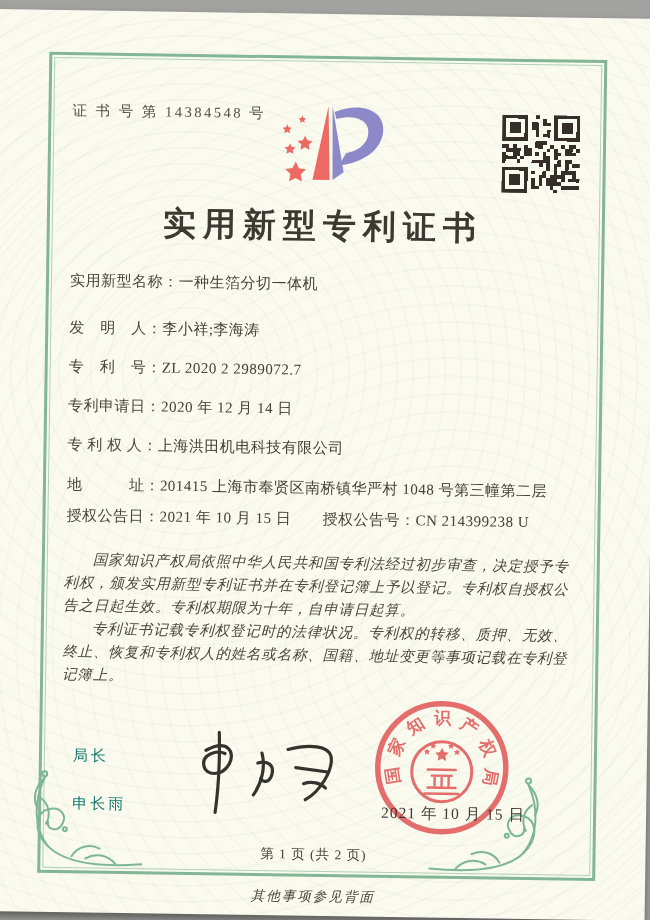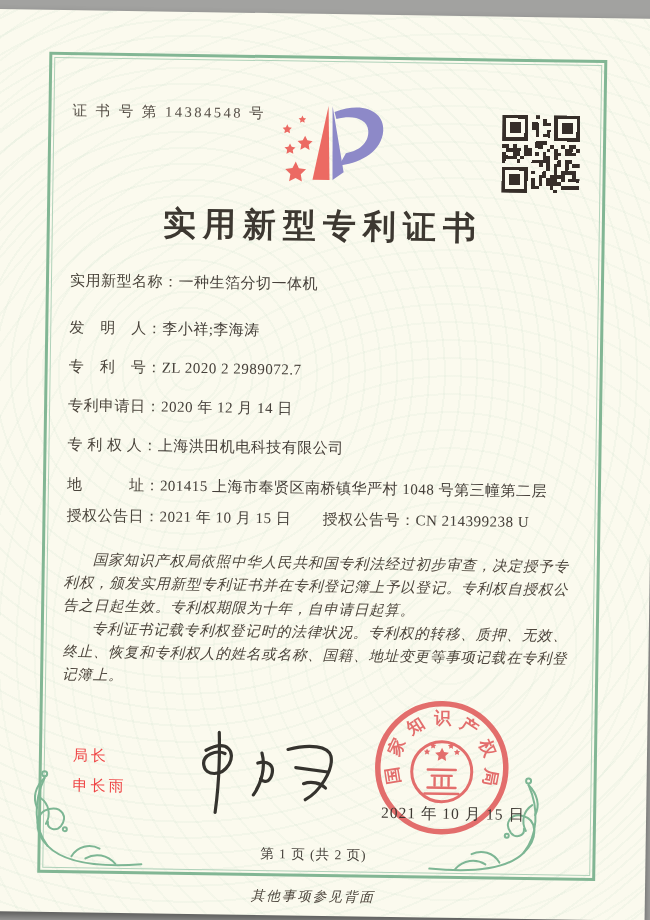--- a/index.html
+++ b/index.html
@@ -43,23 +43,23 @@
   .frow{position:absolute;left:0;width:505px;font-size:15px;color:#4a443b;letter-spacing:0.5px;white-space:nowrap;}
   .frow .lbl{color:#4a443b;}
   .frow .val{color:#46403a;}
   .pair2{position:absolute;left:256px;top:0;}
   .bodytext{
     position:absolute;left:78px;top:538px;width:505px;
     font-size:14.5px;line-height:23px;color:#4c453c;
     text-align:justify;font-style:italic;letter-spacing:0.8px;
   }
   .bodytext p{margin:0;text-indent:2em;}
-  .signer{position:absolute;left:90px;font-size:15px;letter-spacing:3px;color:#ef4444;}
+  .signer{position:absolute;left:90px;font-size:15px;letter-spacing:3px;color:#0f766e;}
   .signer.t1{top:736px;}
-  .signer.t2{top:766px;}
+  .signer.t2{top:784px;}
   .signature{position:absolute;left:193px;top:712px;width:168px;height:92px;}
   .seal{position:absolute;left:389px;top:682px;width:140px;height:140px;opacity:0.88;}
   .seal-date{
     position:absolute;left:399px;top:788px;z-index:5;
     font-size:15.5px;color:#3e3933;letter-spacing:1px;white-space:nowrap;
   }
   .page-footer{
     position:absolute;left:56px;top:832px;width:552px;text-align:center;
     font-size:13.5px;color:#45403a;letter-spacing:1px;
   }

